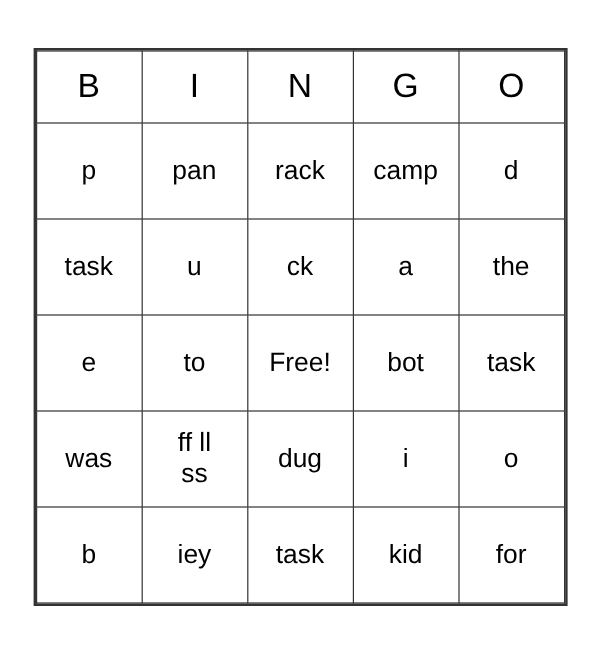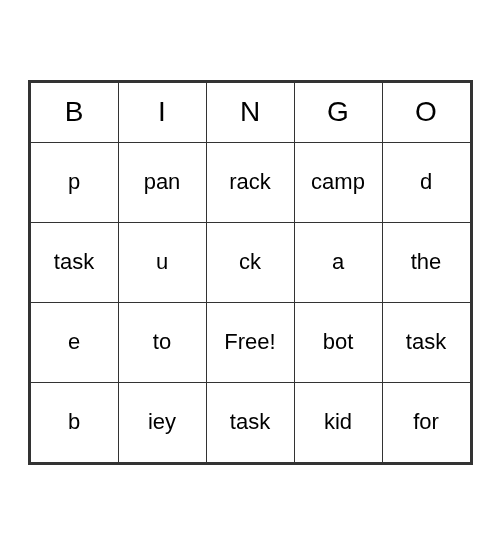--- a/index.html
+++ b/index.html
@@ -81,20 +81,27 @@
           <td>the</td>
         </tr>
         <tr>
           <td>e</td>
           <td>to</td>
           <td class="free-cell">Free!</td>
           <td>bot</td>
           <td>task</td>
         </tr>
         <tr>
+          <td>was</td>
+          <td>ff ll<br>ss</td>
+          <td>dug</td>
+          <td>i</td>
+          <td>o</td>
+        </tr>
+        <tr>
           <td>b</td>
           <td>iey</td>
           <td>task</td>
           <td>kid</td>
           <td>for</td>
         </tr>
       </tbody>
   </table>
 </div>
 

